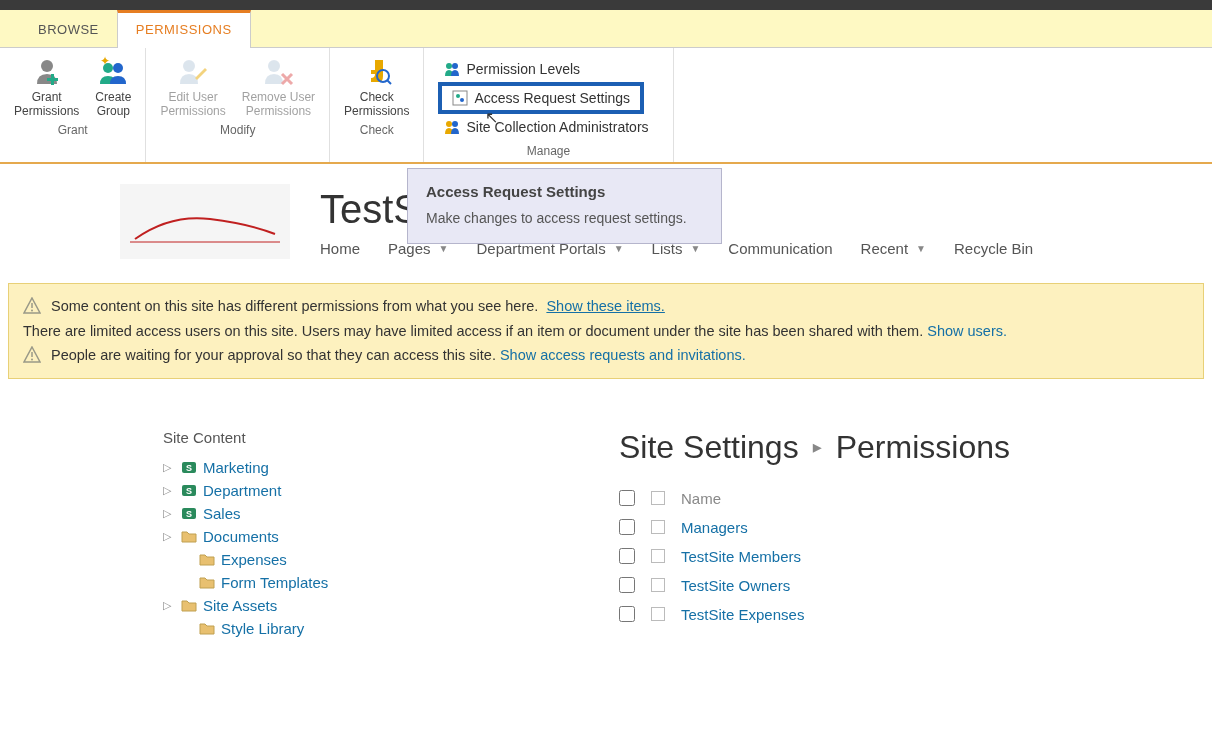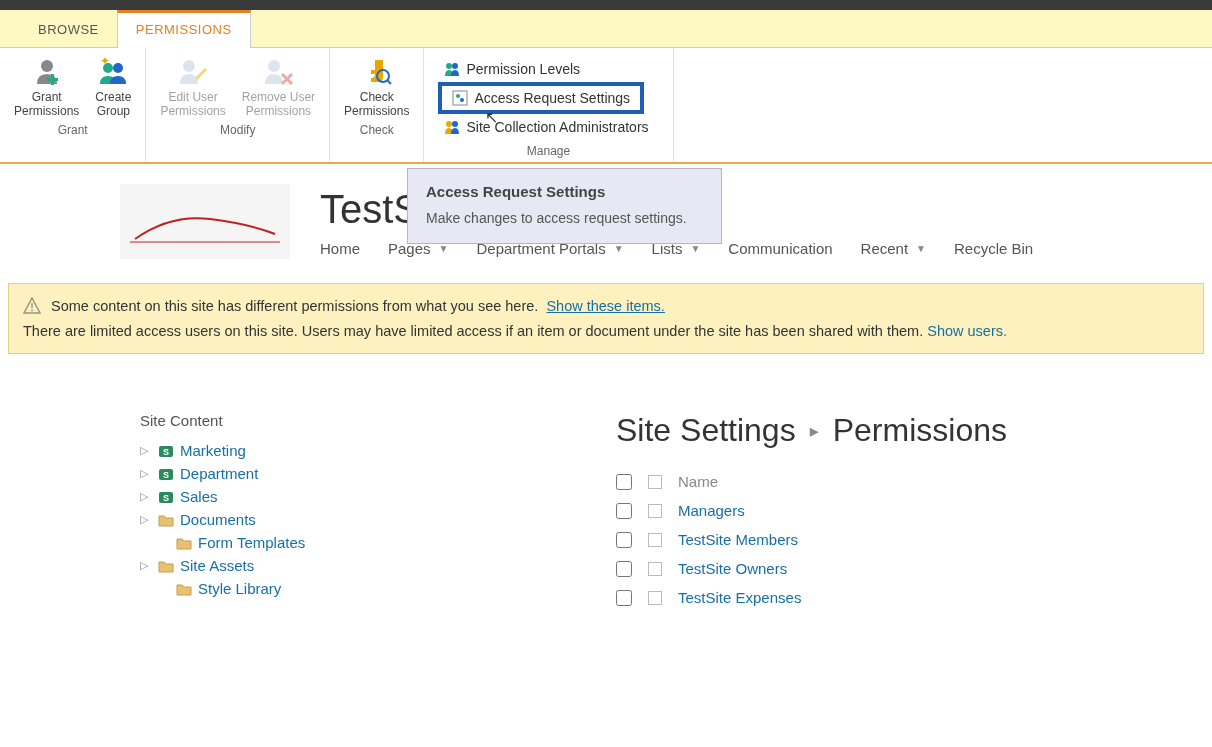--- a/index.html
+++ b/index.html
@@ -28,27 +28,27 @@
 .tooltip-title { font-weight: bold; color: #444; margin-bottom: 8px; font-size: 15px; }
 .tooltip-body { color: #555; font-size: 14px; line-height: 1.5; }
 
 .header { display: flex; align-items: center; padding: 20px 0 10px 120px; gap: 30px; }
 .logo { width: 170px; height: 75px; background: #f5f5f5; display: flex; align-items: center; justify-content: center; }
 .site-title { font-size: 40px; font-weight: 300; color: #333; }
 .nav { display: flex; gap: 28px; align-items: center; margin-top: 8px; }
 .nav-item { color: #555; font-size: 15px; cursor: pointer; display: flex; align-items: center; gap: 8px; }
 .nav-caret { font-size: 10px; color: #888; }
 
-.warning-bar { background: #fdf1bf; border: 1px solid #e8d077; margin: 14px 8px 8px; padding: 10px 14px; font-size: 14.5px; color: #333; line-height: 1.7; }
+.warning-bar { background: #fdf1bf; border: 1px solid #e8d077; margin: 14px 8px 0; padding: 10px 14px; font-size: 14.5px; color: #333; line-height: 1.7; }
 .warning-line { display: flex; align-items: flex-start; gap: 10px; }
 .warn-icon { width: 18px; height: 18px; flex-shrink: 0; margin-top: 3px; }
 .link { color: #1570a6; cursor: pointer; }
 .link.u { text-decoration: underline; }
 
-.main { display: flex; padding: 50px 20px 20px 140px; gap: 56px; }
+.main { display: flex; padding: 50px 20px 20px 140px; gap: 36px; margin-left: 23px; }
 .tree { width: 420px; }
 .tree-title { color: #555; margin-bottom: 10px; font-size: 15px; }
 .tree-item { display: flex; align-items: center; gap: 6px; padding: 3px 0; font-size: 15px; }
 .tree-item .expander { color: #888; font-size: 11px; width: 12px; cursor: pointer; }
 .tree-item.indent1 { padding-left: 18px; }
 .tree-item .tree-icon { width: 16px; height: 16px; display: inline-block; }
 .tree-item .tree-label { color: #1570a6; cursor: pointer; }
 
 .permissions { flex: 1; }
 .breadcrumb { font-size: 32px; font-weight: 300; color: #333; margin-bottom: 18px; display: flex; align-items: center; gap: 14px; }
@@ -230,20 +230,28 @@
 <div class="warning-bar">
   <div class="warning-line">
     <span class="warn-icon"><svg viewBox="0 0 18 18" width="18" height="18">
           <path d="M9 1 L17 16 L1 16 Z" fill="none" stroke="#998" stroke-width="1.5"></path>
           <line x1="9" y1="6" x2="9" y2="11" stroke="#998" stroke-width="1.5"></line>
           <circle cx="9" cy="13.5" r="1" fill="#998"></circle>
         </svg></span>
     <span><span>Some content on this site has different permissions from what you see here.</span> &nbsp;<span class="link u">Show these items.</span></span>
   </div>
   <div><span>There are limited access users on this site. Users may have limited access if an item or document under the site has been shared with them.</span> <span class="link">Show users.</span></div>
+  <div class="warning-line">
+    <span class="warn-icon"><svg viewBox="0 0 18 18" width="18" height="18">
+          <path d="M9 1 L17 16 L1 16 Z" fill="none" stroke="#998" stroke-width="1.5"></path>
+          <line x1="9" y1="6" x2="9" y2="11" stroke="#998" stroke-width="1.5"></line>
+          <circle cx="9" cy="13.5" r="1" fill="#998"></circle>
+        </svg></span>
+    <span><span>People are waiting for your approval so that they can access this site.</span> <span class="link">Show access requests and invitations.</span></span>
+  </div>
 </div>
 
 <div class="main">
   <div class="tree">
     <div class="tree-title">Site Content</div>
     <div id="tree-items">
         <div class="tree-item">
           <span class="expander">▷</span>
           <span class="tree-icon"><svg viewBox="0 0 16 16" width="16" height="16">
               <rect x="1" y="3" width="14" height="11" rx="2" fill="#2a8a5c"></rect>
@@ -266,20 +274,27 @@
               <text x="8" y="12" text-anchor="middle" font-size="9" fill="#fff" font-weight="bold">S</text>
             </svg></span>
           <span class="tree-label">Sales</span>
         </div>
         <div class="tree-item">
           <span class="expander">▷</span>
           <span class="tree-icon"><svg viewBox="0 0 16 16" width="16" height="16">
               <path d="M1 4 L6 4 L8 6 L15 6 L15 14 L1 14 Z" fill="#e8c070" stroke="#c0a050"></path>
             </svg></span>
           <span class="tree-label">Documents</span>
+        </div>
+        <div class="tree-item indent1">
+          <span class="expander"></span>
+          <span class="tree-icon"><svg viewBox="0 0 16 16" width="16" height="16">
+              <path d="M1 4 L6 4 L8 6 L15 6 L15 14 L1 14 Z" fill="#e8c070" stroke="#c0a050"></path>
+            </svg></span>
+          <span class="tree-label">Expenses</span>
         </div>
         <div class="tree-item indent1">
           <span class="expander"></span>
           <span class="tree-icon"><svg viewBox="0 0 16 16" width="16" height="16">
               <path d="M1 4 L6 4 L8 6 L15 6 L15 14 L1 14 Z" fill="#e8c070" stroke="#c0a050"></path>
             </svg></span>
           <span class="tree-label">Form Templates</span>
         </div>
         <div class="tree-item">
           <span class="expander">▷</span>

